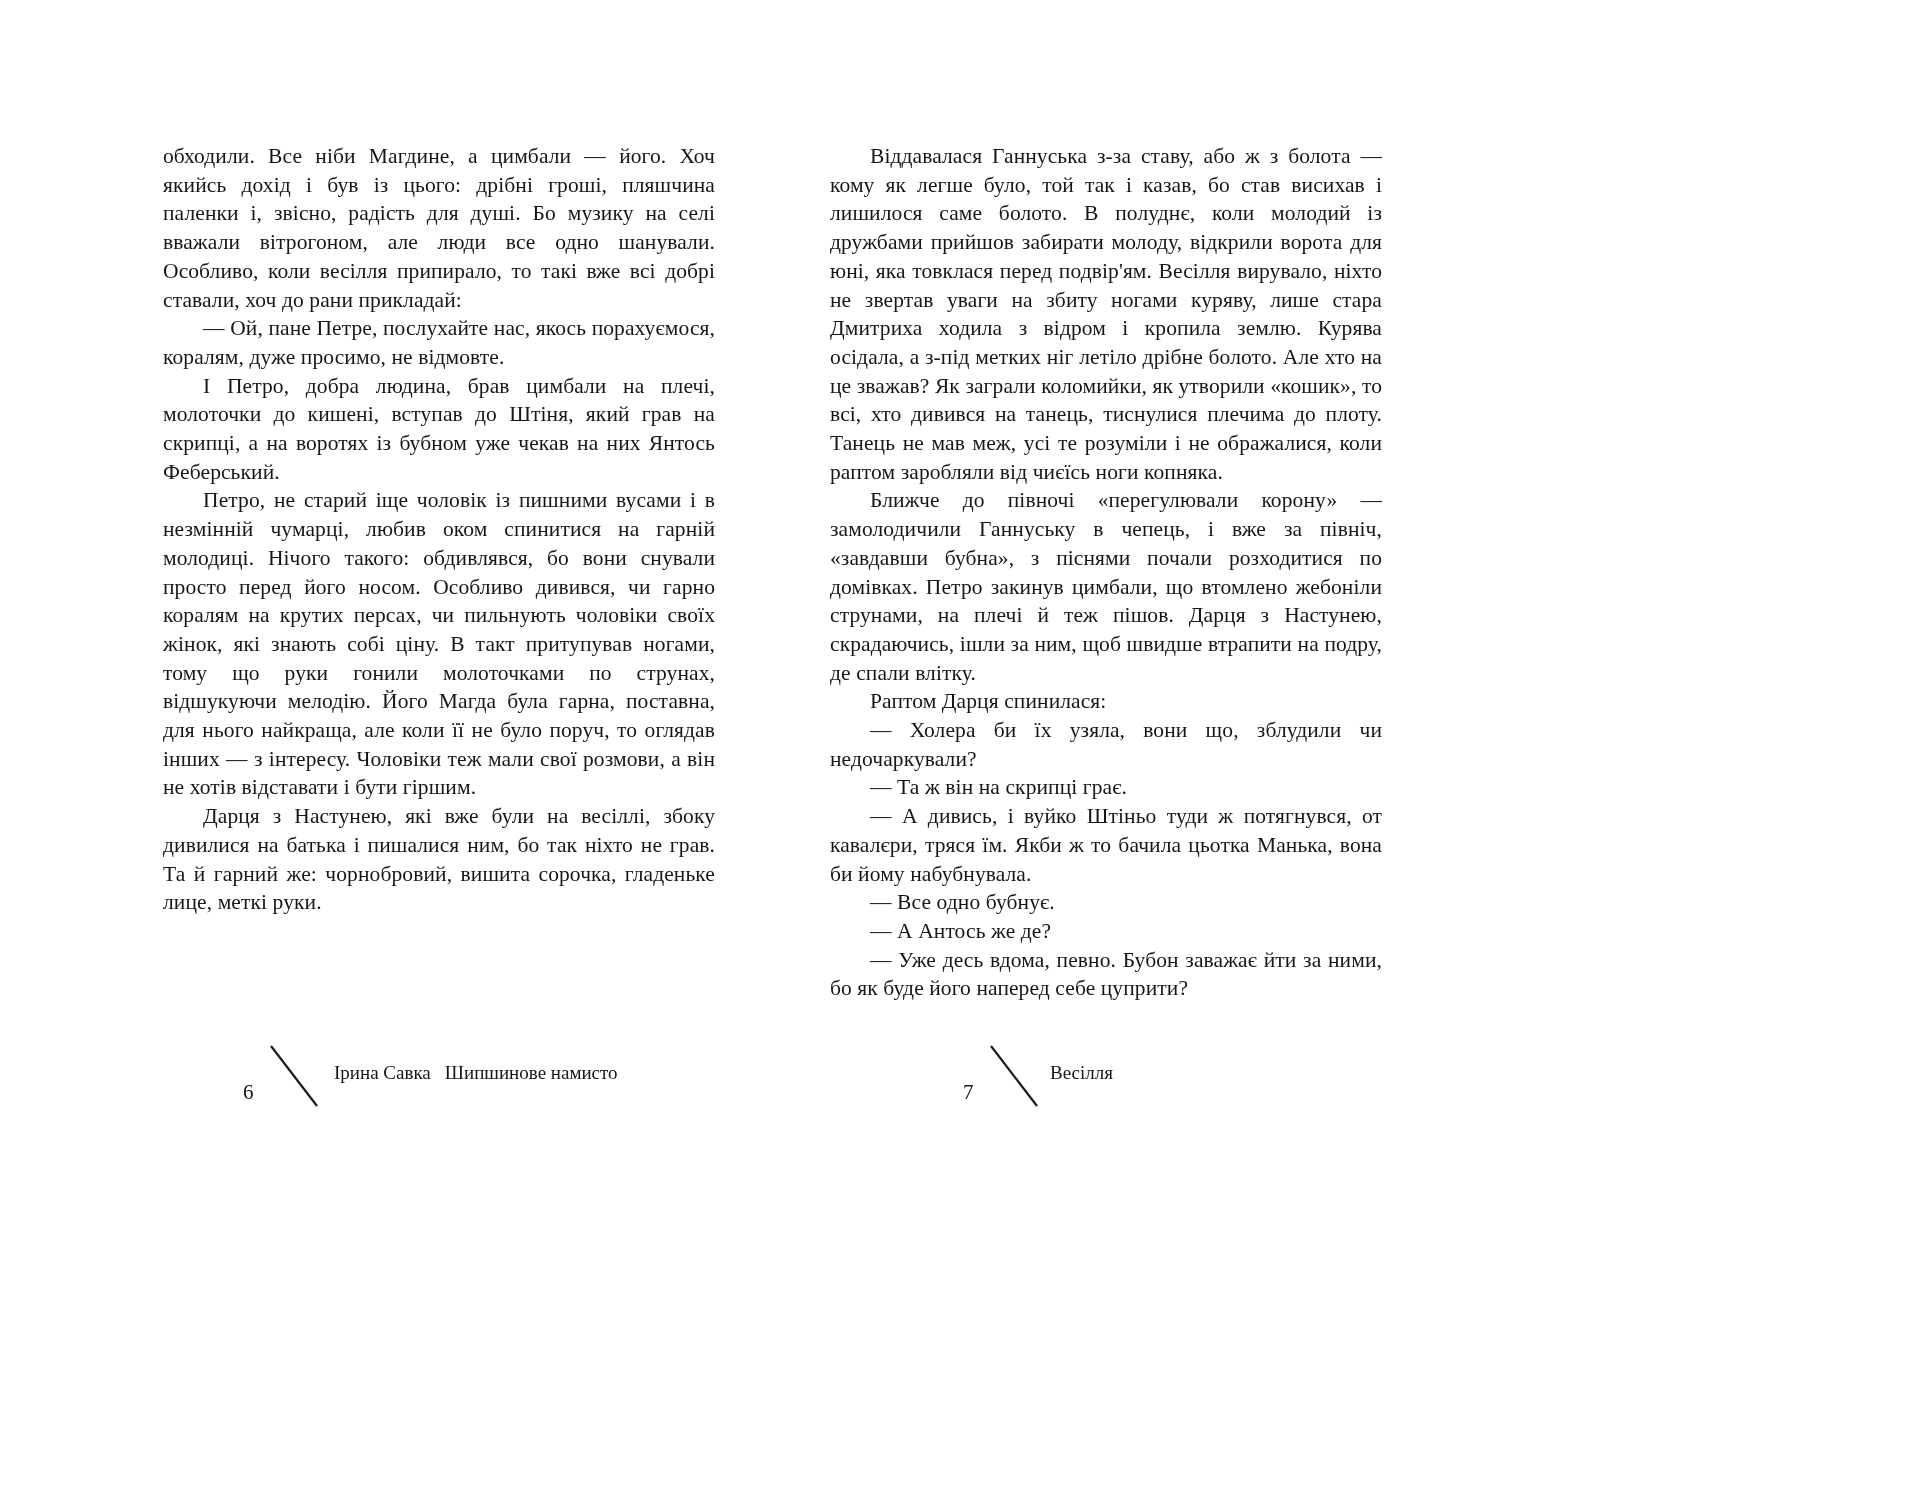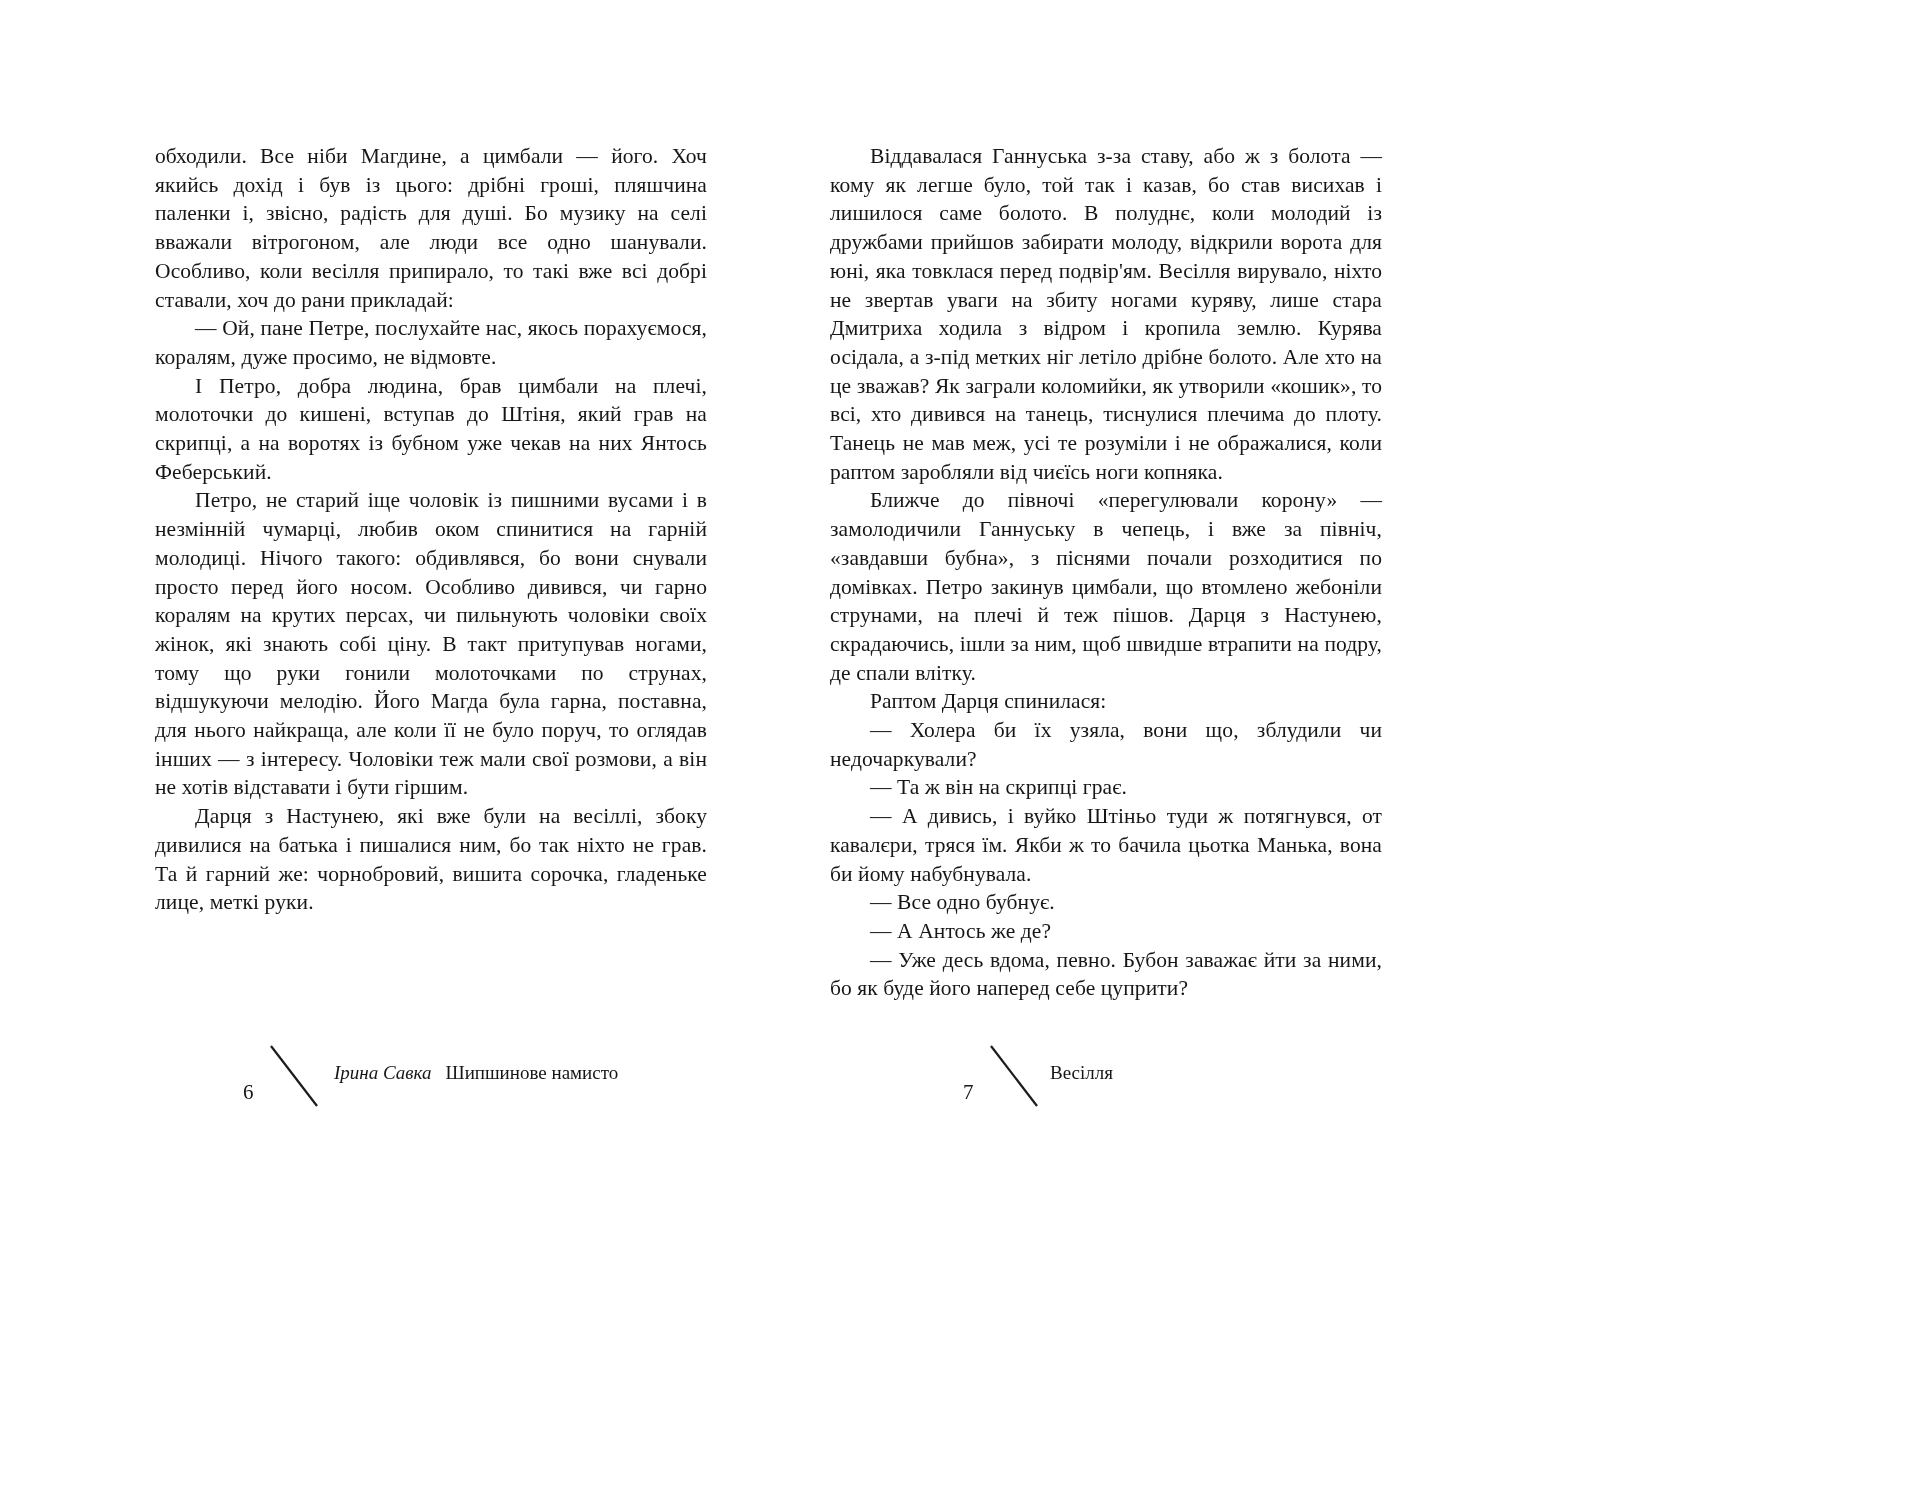--- a/index.html
+++ b/index.html
@@ -14,21 +14,21 @@
   }
   .text-col {
     position: absolute;
     top: 142px;
     width: 552px;
     font-size: 21.5px;
     line-height: 28.7px;
     text-align: justify;
     letter-spacing: 0.1px;
   }
-  .col-left  { left: 155px; }
+  .col-left  { left: 163px; }
   .col-right { left: 830px; }
   .text-col p { text-indent: 40px; }
   .text-col p.noindent { text-indent: 0; }
   .pageno {
     position: absolute;
     font-size: 21px;
     color: #161616;
   }
   .pageno-left  { left: 243px; top: 1080px; }
   .pageno-right { left: 963px; top: 1080px; }
@@ -40,21 +40,21 @@
   .slash-right { left: 986px; }
   .footer-text {
     position: absolute;
     top: 1062px;
     font-size: 19px;
     color: #161616;
     white-space: nowrap;
   }
   .footer-text-left  { left: 334px; }
   .footer-text-right { left: 1050px; text-align: center; }
-  .footer-text .author { font-style: italic; margin-right: 14px; }
+  .footer-text .author { margin-right: 14px; }
 </style>
 </head>
 <body>
 
 <div>
 
   <div class="text-col col-left">
     <p class="noindent">обходили. Все ніби Магдине, а цимбали — його. Хоч якийсь дохід і був із цього: дрібні гроші, пляшчина паленки і, звісно, радість для душі. Бо музику на селі вважали вітрогоном, але люди все одно шанували. Особливо, коли весілля припирало, то такі вже всі добрі ставали, хоч до рани прикладай:</p>
     <p>— Ой, пане Петре, послухайте нас, якось порахуємося, коралям, дуже просимо, не відмовте.</p>
     <p>І Петро, добра людина, брав цимбали на плечі, молоточки до кишені, вступав до Штіня, який грав на скрипці, а на воротях із бубном уже чекав на них Янтось Феберський.</p>

